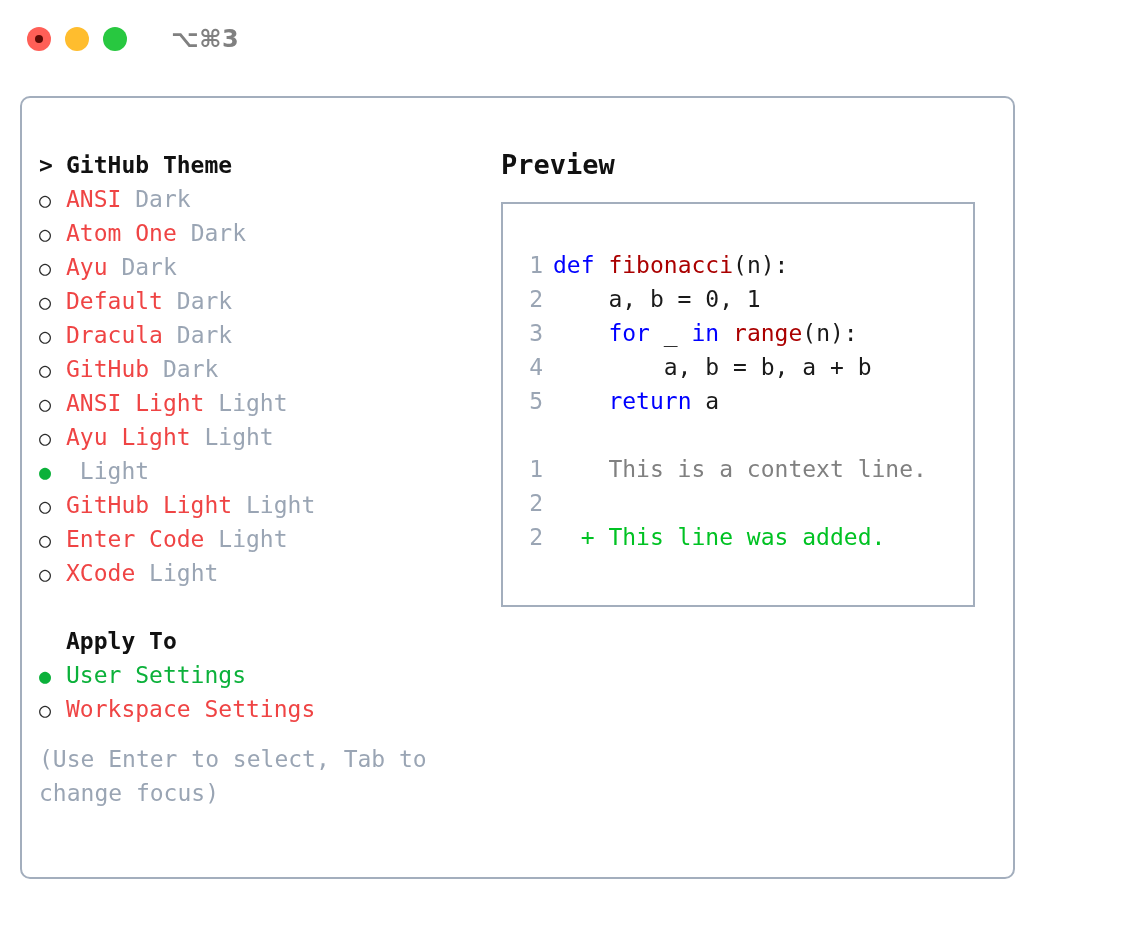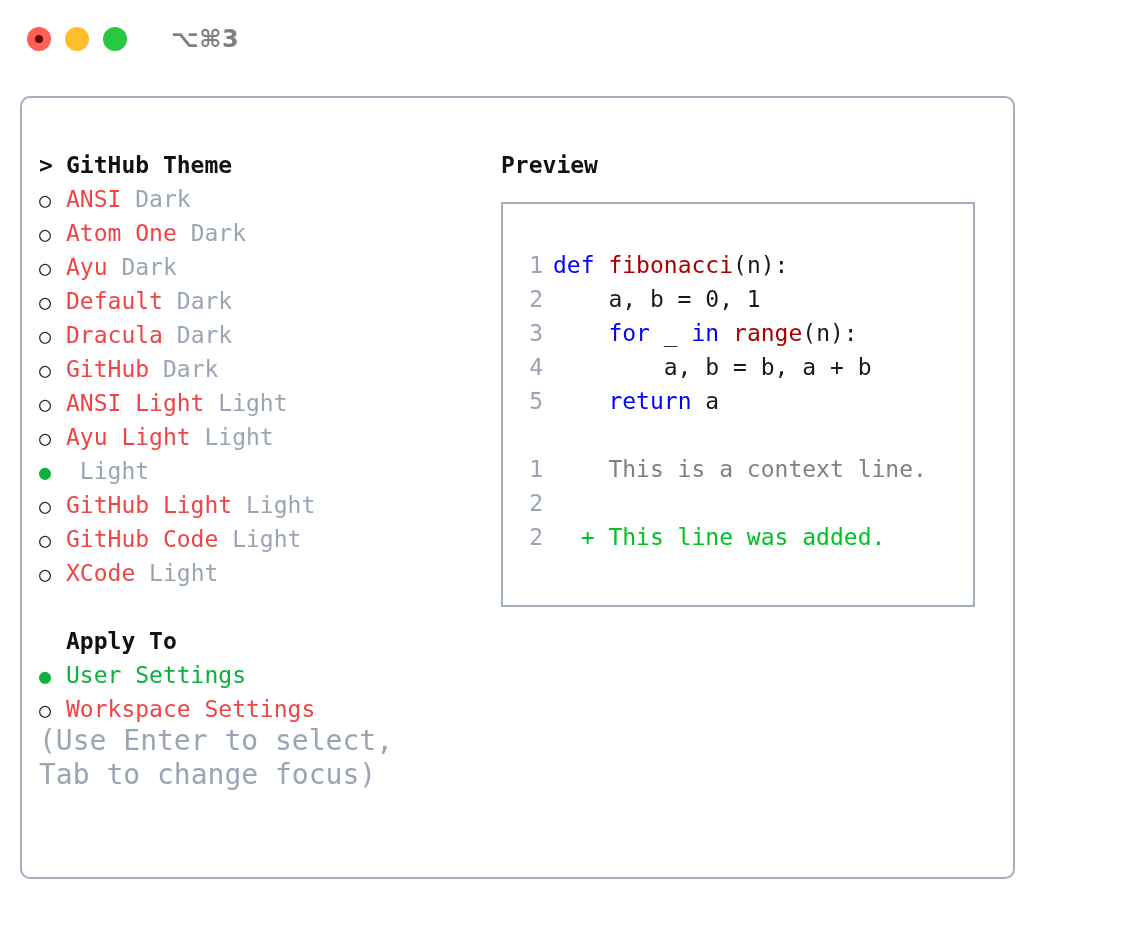--- a/index.html
+++ b/index.html
@@ -137,37 +137,37 @@
   .row-suffix {
     color: #9aa5b4;
     margin-left: 0;
   }
 
   #section-gap { height: 34px; }
 
   #hint-block {
     position: absolute;
     left: 17px;
-    top: 626px;
+    top: 644px;
     width: 420px;
-    font-size: 28px;
+    font-size: 23px;
     line-height: 34px;
     color: #9aa5b4;
     white-space: pre-wrap;
   }
 
   
   #preview-column {
     position: absolute;
     left: 479px;
     top: 50px;
     width: 490px;
   }
   #preview-title {
-    font-size: 23px;
+    font-size: 27px;
     line-height: 34px;
     font-weight: 700;
     color: #111111;
     margin-bottom: 20px;
   }
   #preview-box {
     width: 474px;
     height: 405px;
     border: 2px solid #a3aebd;
     box-sizing: border-box;
@@ -240,21 +240,21 @@
             <div class="list-row"><span class="marker marker-empty">○</span><span class="row-label">ANSI</span><span class="row-suffix"> Dark</span></div>
             <div class="list-row"><span class="marker marker-empty">○</span><span class="row-label">Atom One</span><span class="row-suffix"> Dark</span></div>
             <div class="list-row"><span class="marker marker-empty">○</span><span class="row-label">Ayu</span><span class="row-suffix"> Dark</span></div>
             <div class="list-row"><span class="marker marker-empty">○</span><span class="row-label">Default</span><span class="row-suffix"> Dark</span></div>
             <div class="list-row"><span class="marker marker-empty">○</span><span class="row-label">Dracula</span><span class="row-suffix"> Dark</span></div>
             <div class="list-row"><span class="marker marker-empty">○</span><span class="row-label">GitHub</span><span class="row-suffix"> Dark</span></div>
             <div class="list-row"><span class="marker marker-empty">○</span><span class="row-label">ANSI Light</span><span class="row-suffix"> Light</span></div>
             <div class="list-row"><span class="marker marker-empty">○</span><span class="row-label">Ayu Light</span><span class="row-suffix"> Light</span></div>
             <div class="list-row"><span class="marker marker-filled">●</span><span class="row-suffix"> Light</span></div>
             <div class="list-row"><span class="marker marker-empty">○</span><span class="row-label">GitHub Light</span><span class="row-suffix"> Light</span></div>
-            <div class="list-row"><span class="marker marker-empty">○</span><span class="row-label">GitHub Code</span><span class="row-suffix"> Light</span></div>
+            <div class="list-row"><span class="marker marker-empty">○</span><span class="row-label">Enter Code</span><span class="row-suffix"> Light</span></div>
             <div class="list-row"><span class="marker marker-empty">○</span><span class="row-label">XCode</span><span class="row-suffix"> Light</span></div>
           </div>
 
         <div id="section-gap"></div>
 
         <div class="list-row">
           <span class="marker marker-blank">○</span>
           <span class="row-label is-header">Apply To</span>
         </div>
 

